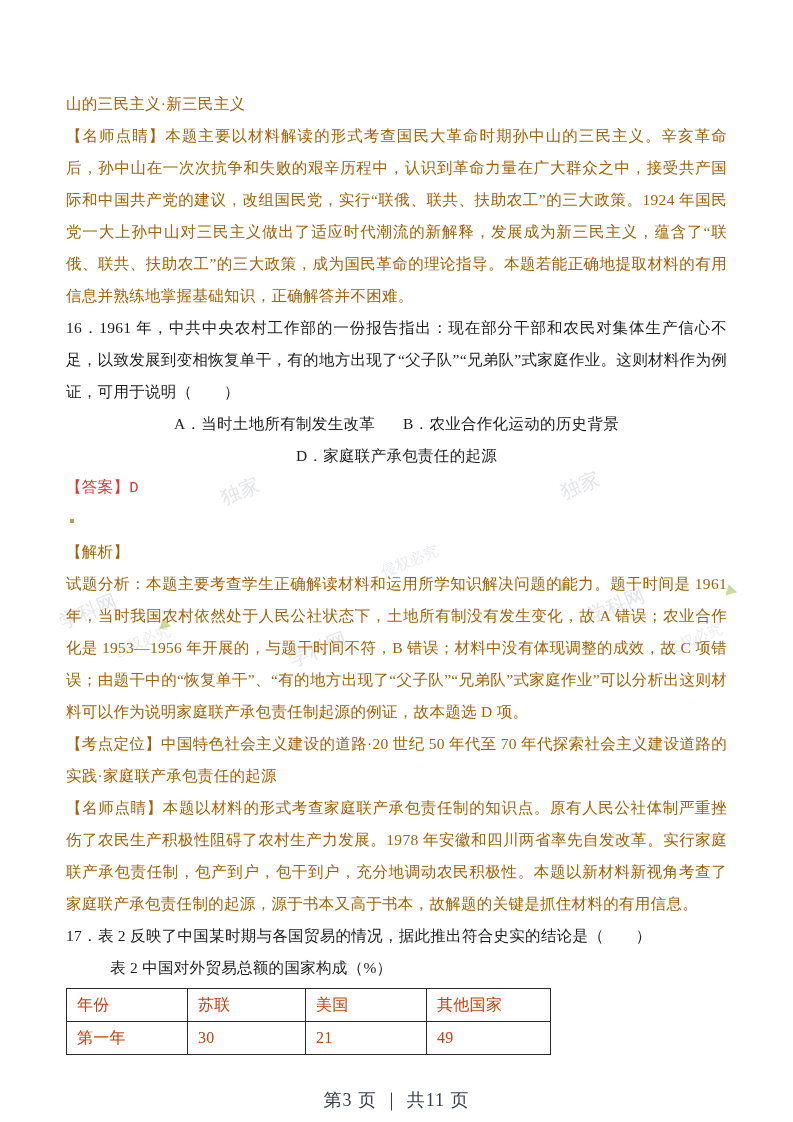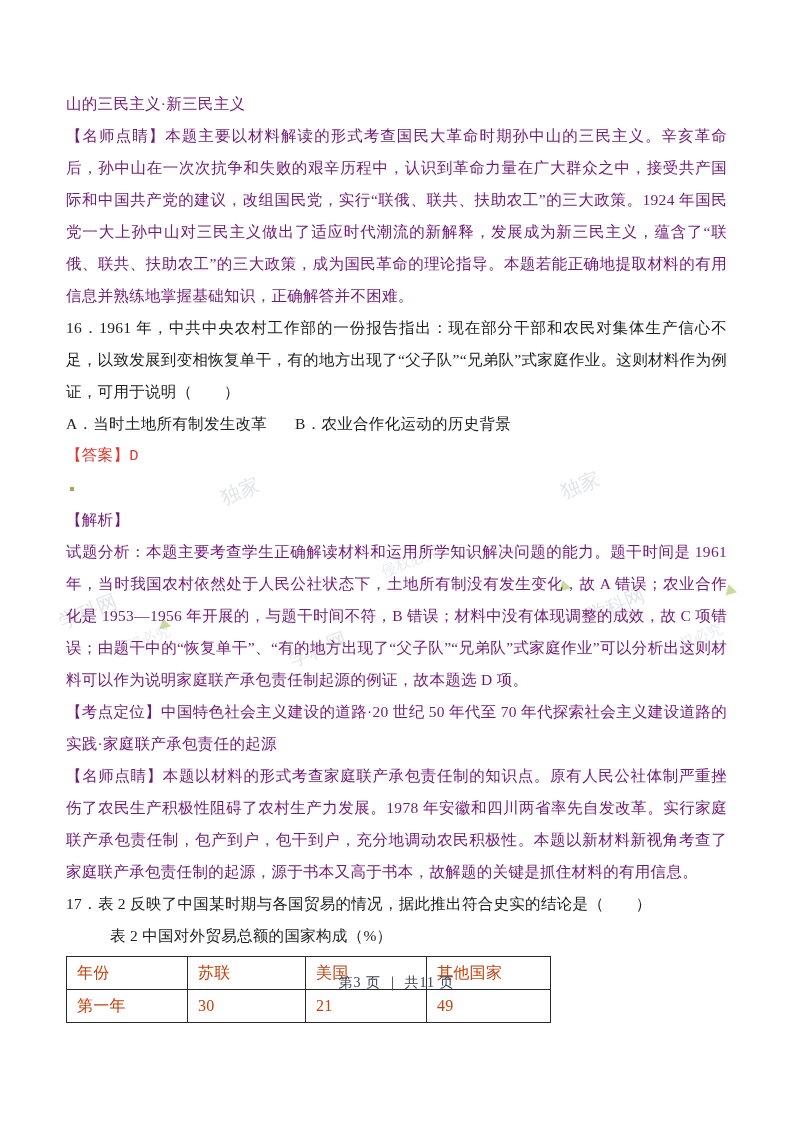--- a/index.html
+++ b/index.html
@@ -6,42 +6,42 @@
   body {
     width:793px; height:1122px; background:#ffffff; position:relative;
     font-family:"Liberation Serif","DejaVu Serif",serif; overflow:hidden;
   }
   .content {
     position:absolute; left:66px; top:88px; width:661px; z-index:2;
     font-size:15.5px; line-height:32px; letter-spacing:0.3px;
     text-align:justify; color:#1d1d1f;
   }
   p { margin:0; }
-  .red { color:#701a75; }
-  .options-row { display:flex; }
+  .red { color:#a16207; }
+  .options-row { display:flex;justify-content:center; }
   .opt-first { width:229px; flex:0 0 229px; }
   .answer-line { color:#e0382f;font-family:Liberation Mono, monospace; }
   .stray-line { height:32px; position:relative; }
   .stray-dot {
     position:absolute; left:4px; top:15px; width:4px; height:4px;
     background:#b0a058;
   }
   .q17-caption { color:#1d1d1f;margin-left:44px; }
   table.trade {
     border-collapse:collapse; margin-top:4px; background:#fff;
   }
   table.trade td {
     border:1.5px solid #2a2a2a; height:30px; padding:0 6px 0 10px;
     font-size:16px; color:#c2410c; text-align:left; vertical-align:middle;
   }
   td.c0 { width:104px; } td.c1 { width:101px; }
   td.c2 { width:104px; } td.c3 { width:107px; }
   .footer {
-    position:absolute; top:974px; left:0; width:100%; z-index:2;
-    text-align:center; font-size:14px; color:#39404d; letter-spacing:1px;
+    position:absolute; top:1088px; left:0; width:100%; z-index:2;
+    text-align:center; font-size:18px; color:#39404d; letter-spacing:1px;
   }
   .wm {
     position:absolute; z-index:1; pointer-events:none;
     color:#9aa0ad; opacity:0.28; font-size:20px; white-space:nowrap;
     transform:rotate(-22deg);
   }
   .wm-small { font-size:15px; opacity:0.22; }
   .logo-mark {
     position:absolute; z-index:1; width:0; height:0; opacity:0.5;
     border-left:6px solid transparent; border-right:6px solid transparent;
@@ -70,20 +70,21 @@
 
   <p class="red">【名师点睛】本题主要以材料解读的形式考查国民大革命时期孙中山的三民主义。辛亥革命后，孙中山在一次次抗争和失败的艰辛历程中，认识到革命力量在广大群众之中，接受共产国际和中国共产党的建议，改组国民党，实行“联俄、联共、扶助农工”的三大政策。1924 年国民党一大上孙中山对三民主义做出了适应时代潮流的新解释，发展成为新三民主义，蕴含了“联俄、联共、扶助农工”的三大政策，成为国民革命的理论指导。本题若能正确地提取材料的有用信息并熟练地掌握基础知识，正确解答并不困难。</p>
 
   <p>16．1961 年，中共中央农村工作部的一份报告指出：现在部分干部和农民对集体生产信心不足，以致发展到变相恢复单干，有的地方出现了“父子队”“兄弟队”式家庭作业。这则材料作为例证，可用于说明（　　）</p>
 
   <div class="options-row">
     <span class="opt-first">A．当时土地所有制发生改革</span>
     <span>B．农业合作化运动的历史背景</span>
   </div>
   <div class="options-row">
+    <span>D．家庭联产承包责任的起源</span>
   </div>
 
   <p class="answer-line"><span>【答案】</span><span>D</span></p>
 
   <div class="stray-line">
     <span class="stray-dot"></span>
   </div>
 
   <p class="red">【解析】</p>
 

